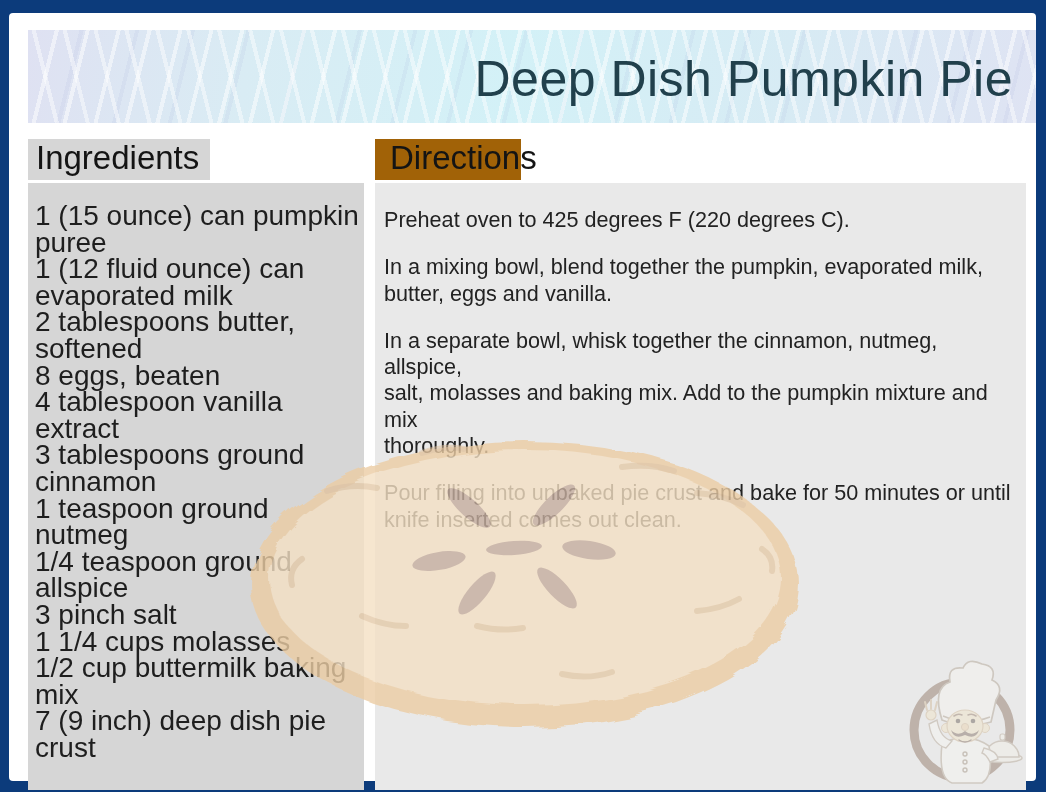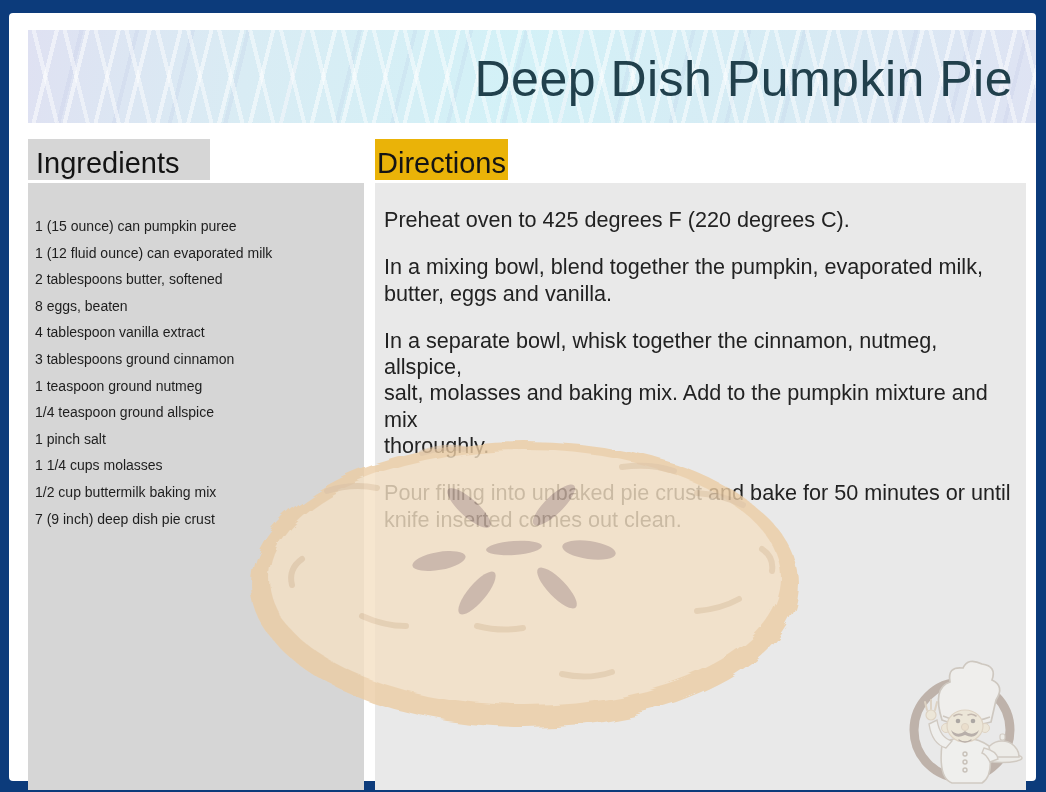--- a/index.html
+++ b/index.html
@@ -23,31 +23,31 @@
     display:flex;align-items:center;justify-content:flex-end;
   }
   .banner h1{
     margin:0;padding:4px 23px 0 0;
     font-size:50px;font-weight:400;color:#21404c;letter-spacing:0.5px;
     white-space:nowrap;
   }
   
   .sec-head{
     position:absolute;height:41px;top:126px;
-    font-size:29px;font-weight:400;color:#141414;
-    display:flex;align-items:flex-end;
+    font-size:33px;font-weight:400;color:#141414;
+    display:flex;align-items:flex-start;
   }
   .ing-head{left:19px;width:174px;background:#d6d6d6;padding-left:8px;}
-  .dir-head{left:366px;width:131px;background:#eab308;padding-left:2px;}
+  .dir-head{left:366px;width:131px;background:#a16207;padding-left:15px;}
   
   .ing-body{
     position:absolute;left:19px;top:170px;width:336px;height:607px;
     background:#d6d6d6;box-sizing:border-box;
-    padding:30px 4px 0 7px;
-    font-size:14px;line-height:26.6px;color:#1e1e1e;
+    padding:20px 4px 0 7px;
+    font-size:28px;line-height:26.6px;color:#1e1e1e;
   }
   .dir-body{
     position:absolute;left:366px;top:170px;width:651px;height:607px;
     background:#e9e9e9;box-sizing:border-box;
     padding:24px 10px 0 9px;
     font-size:21.6px;line-height:26.3px;color:#222222;
   }
   .dir-body p{margin:0 0 21px 0;white-space:pre-line;}
   .ing-list div{margin:0;}
   
@@ -74,21 +74,21 @@
   <div class="ing-body">
     <div class="ing-list">
         <div>1 (15 ounce) can pumpkin puree</div>
         <div>1 (12 fluid ounce) can evaporated milk</div>
         <div>2 tablespoons butter, softened</div>
         <div>8 eggs, beaten</div>
         <div>4 tablespoon vanilla extract</div>
         <div>3 tablespoons ground cinnamon</div>
         <div>1 teaspoon ground nutmeg</div>
         <div>1/4 teaspoon ground allspice</div>
-        <div>1 pinch salt</div>
+        <div>3 pinch salt</div>
         <div>1 1/4 cups molasses</div>
         <div>1/2 cup buttermilk baking mix</div>
         <div>7 (9 inch) deep dish pie crust</div>
       </div>
   </div>
 
   <div class="dir-body">
     <div>
         <p>Preheat oven to 425 degrees F (220 degrees C).</p>
         <p>In a mixing bowl, blend together the pumpkin, evaporated milk,

